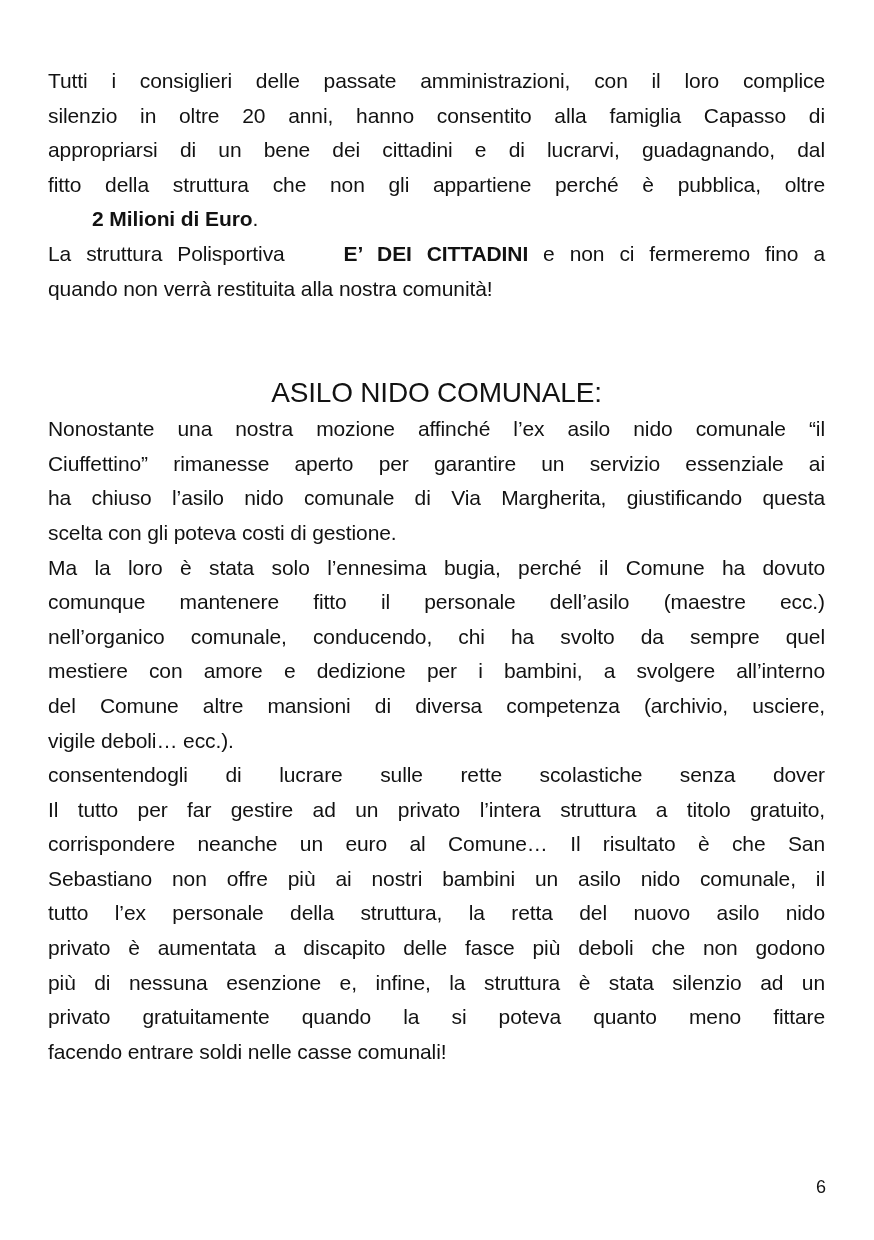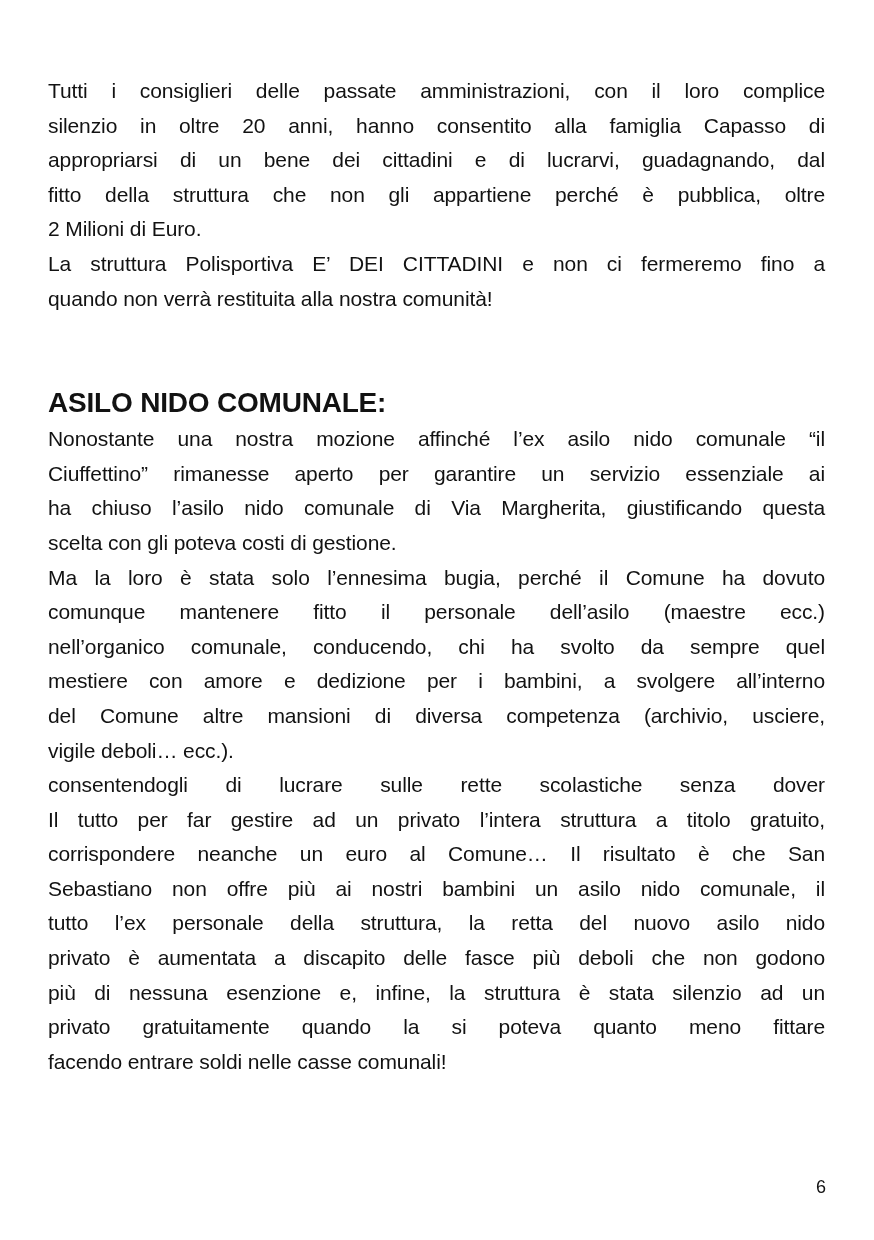--- a/index.html
+++ b/index.html
@@ -12,49 +12,50 @@
     width: 874px;
     height: 1240px;
     background: #ffffff;
     color: #121212;
     font-family: "Liberation Sans", sans-serif;
     overflow: hidden;
   }
   .textblock {
     position: absolute;
     left: 48px;
-    top: 74px;
+    top: 64px;
     width: 777px;
   }
   .para {
     margin: 0;
     padding: 0;
   }
   .line {
     font-size: 21px;
     line-height: 34.6px;
     letter-spacing: -0.1px;
     text-align: justify;
     text-align-last: justify;
     white-space: normal;
   }
   .line.last {
     text-align-last: left;
   }
   .line b {
-    font-weight: normal;
+    font-weight: bold;
+    margin-left: 44px;
   }
   .heading {
     font-size: 28px;
-    font-weight: bold;
+    font-weight: normal;
     line-height: 38px;
     letter-spacing: -0.2px;
     margin-top: 68px;
     margin-bottom: 0;
-    text-align: left;
+    text-align: center;
   }
   .page-number {
     position: absolute;
     top: 1176px;
     right: 48px;
     font-size: 18px;
     line-height: 22px;
     color: #121212;
   }
 </style>

